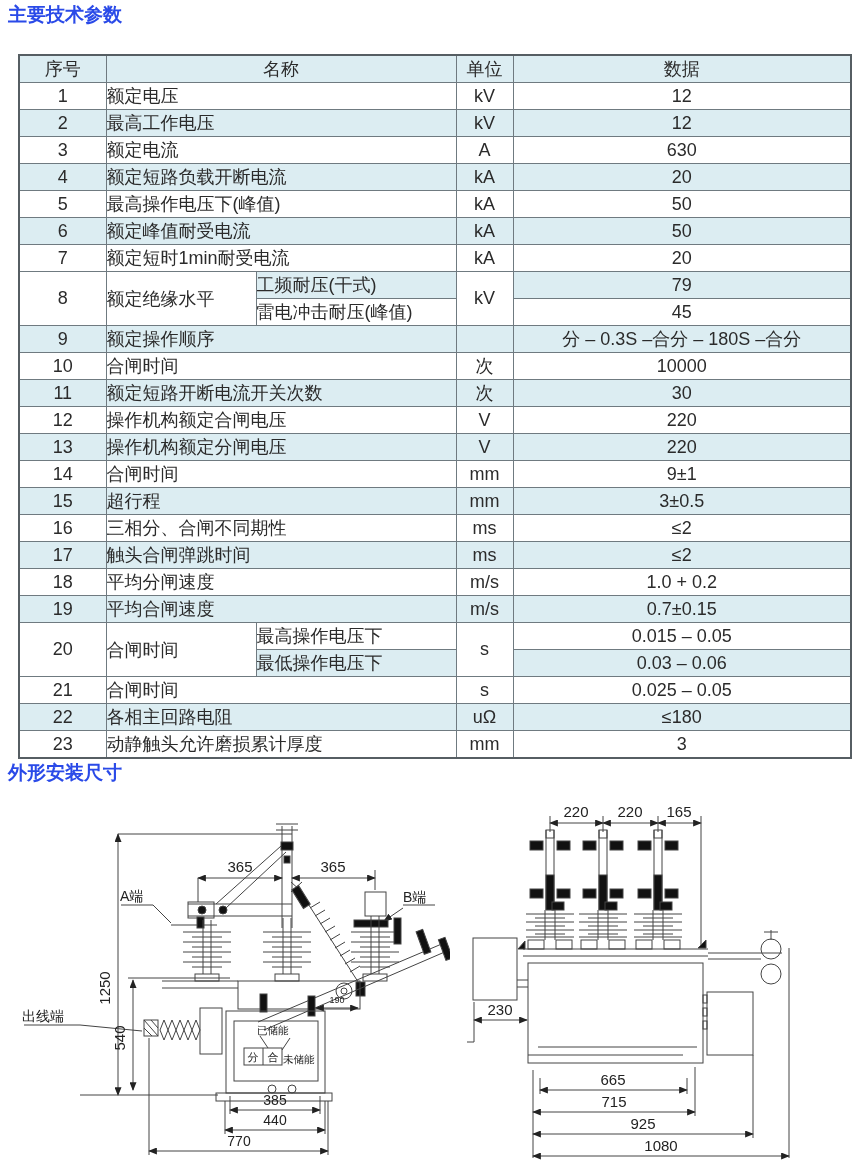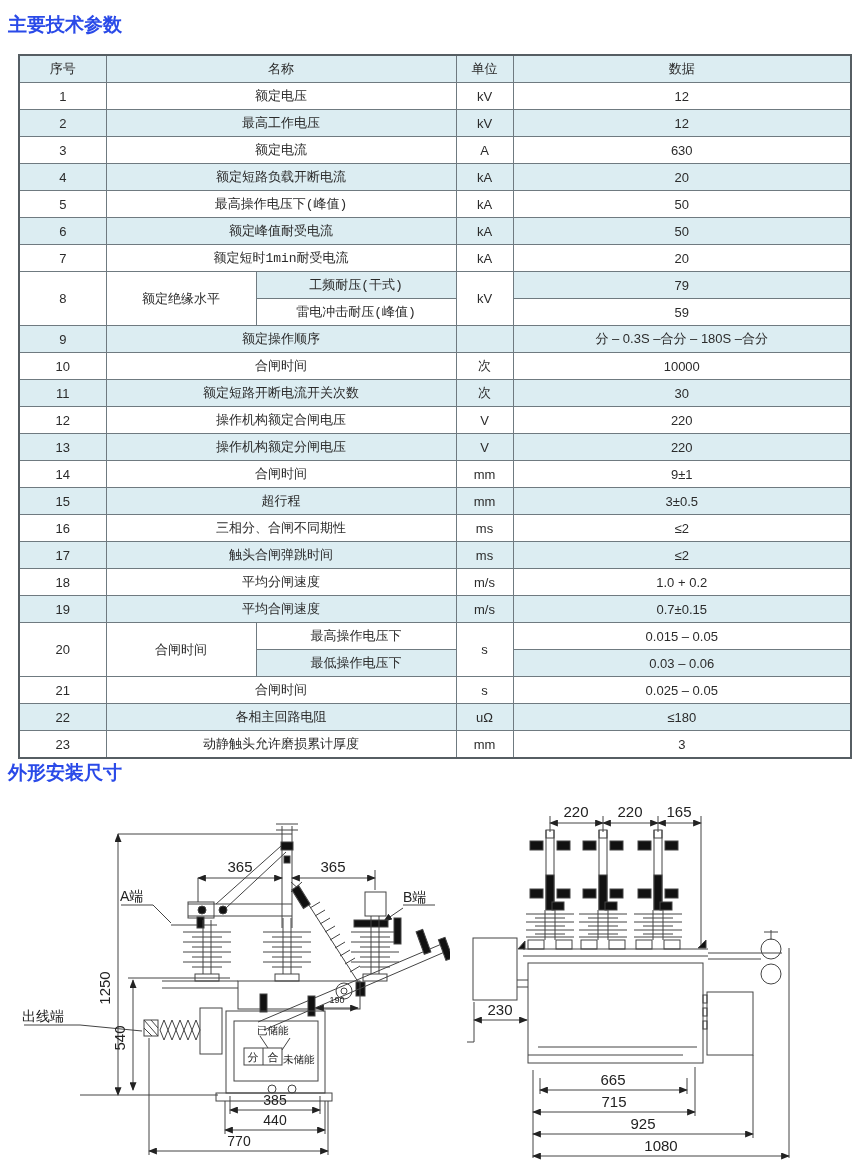--- a/index.html
+++ b/index.html
@@ -1,27 +1,27 @@
 <!DOCTYPE html>
 <html><head>
 <meta charset="utf-8">
 <style>
   html,body{margin:0;padding:0;}
   body{width:867px;height:1175px;position:relative;background:#ffffff;
        font-family:"Liberation Sans","DejaVu Sans",sans-serif;color:#2b2b2b;}
   .sec-title{position:absolute;left:8px;margin:0;font-size:19px;font-weight:bold;color:#2a4ae8;}
-  #title1{top:12px;text-align:center;}
+  #title1{top:2px;text-align:center;}
   #title2{top:760px;}
   table.pt{position:absolute;left:18px;top:54px;width:832px;border-collapse:collapse;
-           table-layout:fixed;font-size:13px;}
+           table-layout:fixed;font-size:18px;}
   table.pt td,table.pt th{border:1px solid #6f7a80;height:26px;padding:0;font-weight:normal;
            overflow:hidden;white-space:nowrap;}
   table.pt{border:2px solid #565e63;}
   .cno,.cunit,.cval,.chead{text-align:center;}
-  .cname,.csub{text-align:center;padding-left:14px;font-family:Liberation Mono, monospace;}
+  .cname,.csub{text-align:left;padding-left:14px;}
   .shade{background:#dcedf2;}
   thead th{background:#dcedf2;}
   svg text{font-family:"Liberation Sans","DejaVu Sans",sans-serif;fill:#222;}
   .drawing{position:absolute;top:790px;}
   #dwgL{left:14px;}
   #dwgR{left:430px;}
 </style>
 </head>
 <body>
 
@@ -88,21 +88,21 @@
     </tr>
     <tr>
       <td class="cno" rowspan="2">8</td>
       <td class="cname" rowspan="2">额定绝缘水平</td>
       <td class="csub shade">工频耐压(干式)</td>
       <td class="cunit" rowspan="2">kV</td>
       <td class="cval shade">79</td>
     </tr>
     <tr>
       <td class="csub">雷电冲击耐压(峰值)</td>
-      <td class="cval">59</td>
+      <td class="cval">45</td>
     </tr>
     <tr class="shade">
       <td class="cno">9</td>
       <td class="cname" colspan="2">额定操作顺序</td>
       <td class="cunit"></td>
       <td class="cval">分 – 0.3S –合分 – 180S –合分</td>
     </tr>
     <tr>
       <td class="cno">10</td>
       <td class="cname" colspan="2">合闸时间</td>

